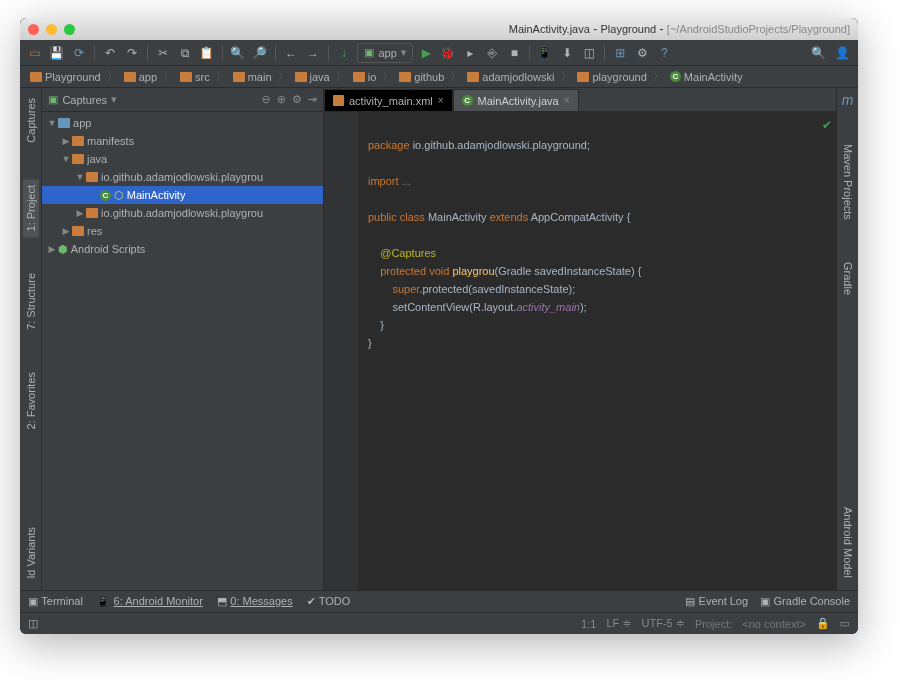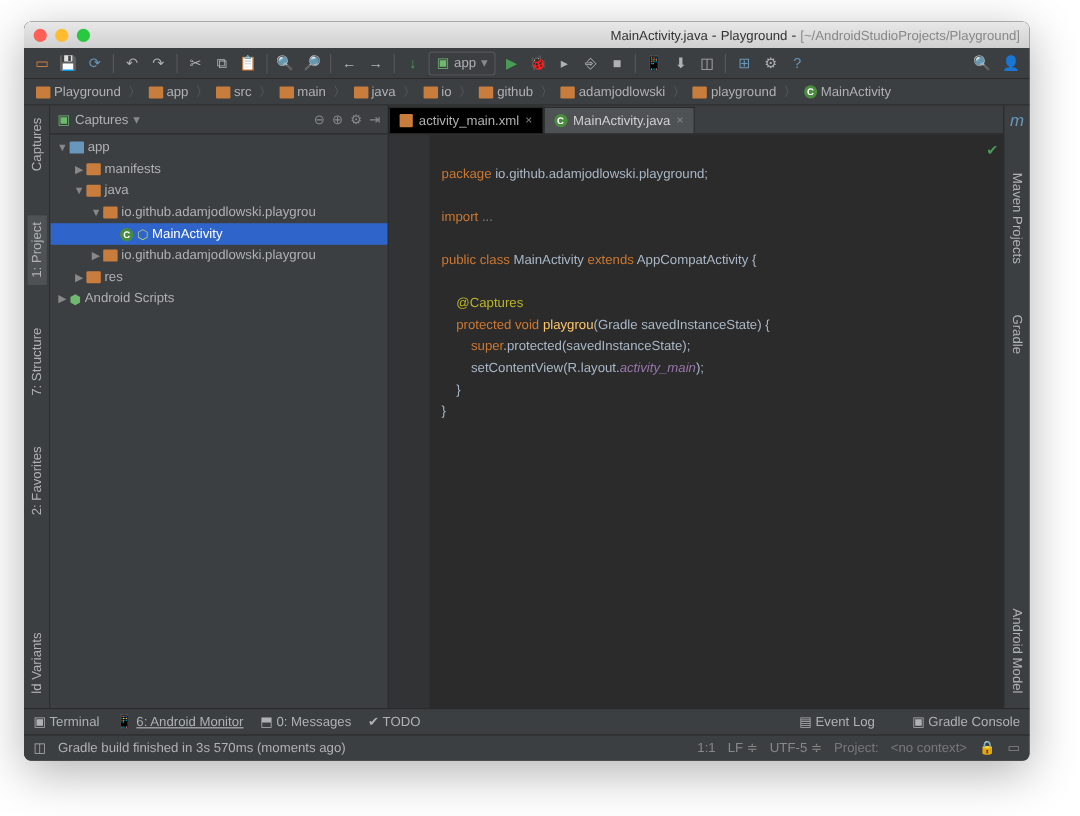--- a/index.html
+++ b/index.html
@@ -43,21 +43,21 @@
 .tabs{height:24px;background:#3c3f41;display:flex;align-items:flex-end;border-bottom:1px solid #2b2b2b}
 .tab{height:22px;padding:0 8px;display:flex;align-items:center;gap:5px;color:#afb1b3;background:#000000;border:1px solid #2b2b2b;border-bottom:none;cursor:pointer}
 .tab.active{background:#4e5254;color:#d0d0d0}
 .tab .x{color:#888;font-size:10px}
 .code{flex:1;display:flex;font-family:"Menlo","Consolas",monospace;font-size:12px;line-height:18px}
 .linenos{width:34px;text-align:right;padding:6px 6px 0 0;color:#606366;background:#313335;user-select:none}
 .codelines{flex:1;padding:6px 0 0 10px;color:#a9b7c6;white-space:pre;position:relative}
 .kw{color:#cc7832}.ann{color:#bbb529}.cls{color:#a9b7c6}.fn{color:#ffc66d}.pkg{color:#a9b7c6}.com{color:#808080}.it{font-style:italic;color:#9876aa}
 .tick{position:absolute;right:4px;top:4px;color:#499c54;font-size:12px}
 .bottombar{height:22px;background:#3c3f41;border-top:1px solid #2b2b2b;display:flex;align-items:center;padding:0 8px;gap:14px;color:#afb1b3}
-.bottombar .r{margin-left:auto;display:flex;gap:31px;align-items:center}
+.bottombar .r{margin-left:auto;display:flex;gap:12px;align-items:center}
 .status{height:22px;background:#3c3f41;border-top:1px solid #2b2b2b;display:flex;align-items:center;padding:0 8px;color:#afb1b3;gap:10px}
 .status .r{margin-left:auto;display:flex;gap:10px;align-items:center;color:#888}
 .muted{color:#787878}
 .xmlico{width:11px;height:11px;background:#c87d3c;display:inline-block;border-radius:1px}
 </style>
 </head>
 <body>
 
 <div class="window">
 
@@ -253,31 +253,30 @@
         </div>
       <div class="gtab tr" style="margin-top:auto;margin-bottom:6px">
           <span>Android Model</span>
         </div>
     </div>
   </div>
 
   <div class="bottombar">
     <span>▣ <span>Terminal</span></span>
     <span>📱 <span style="text-decoration:underline">6: Android Monitor</span></span>
-    <span>⬒ <span style="">0: Messages</span></span>
+    <span>⬒ <span style="text-decoration:underline">0: Messages</span></span>
     <span>✔ <span>TODO</span></span>
     <span class="r">
       <span>▤ <span>Event Log</span></span>
       <span>▣ <span>Gradle Console</span></span>
     </span>
   </div>
 
   <div class="status">
     <span>◫</span>
-    <span>Gradle build finished in 3s 570ms (moments ago)</span>
     <span class="r">
       <span>1:1</span>
       <span><span>LF</span> ≑</span>
       <span><span>UTF-5</span> ≑</span>
       <span class="muted">Project:</span>
       <span class="muted">&lt;no context&gt;</span>
       <span>🔒</span>
       <span>▭</span>
     </span>
   </div>

